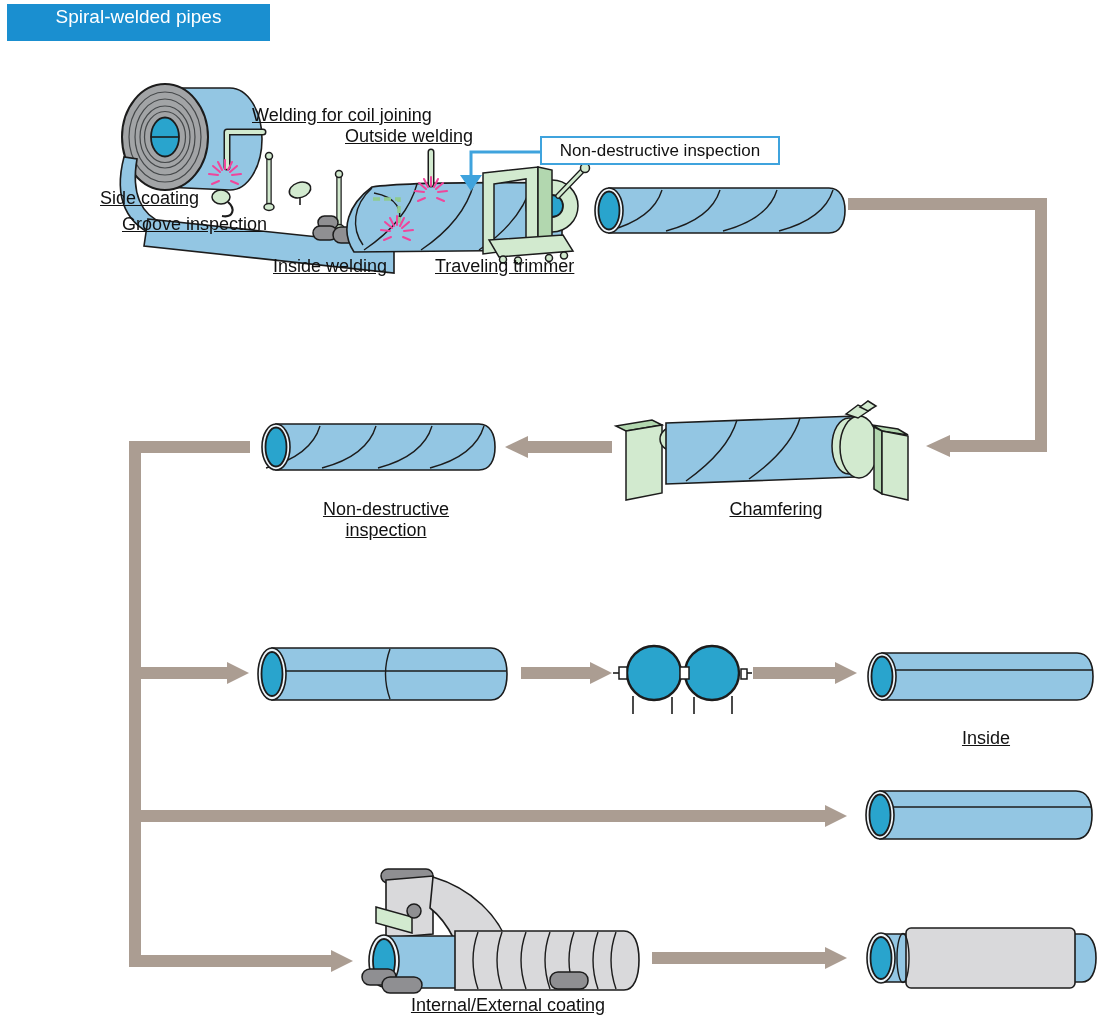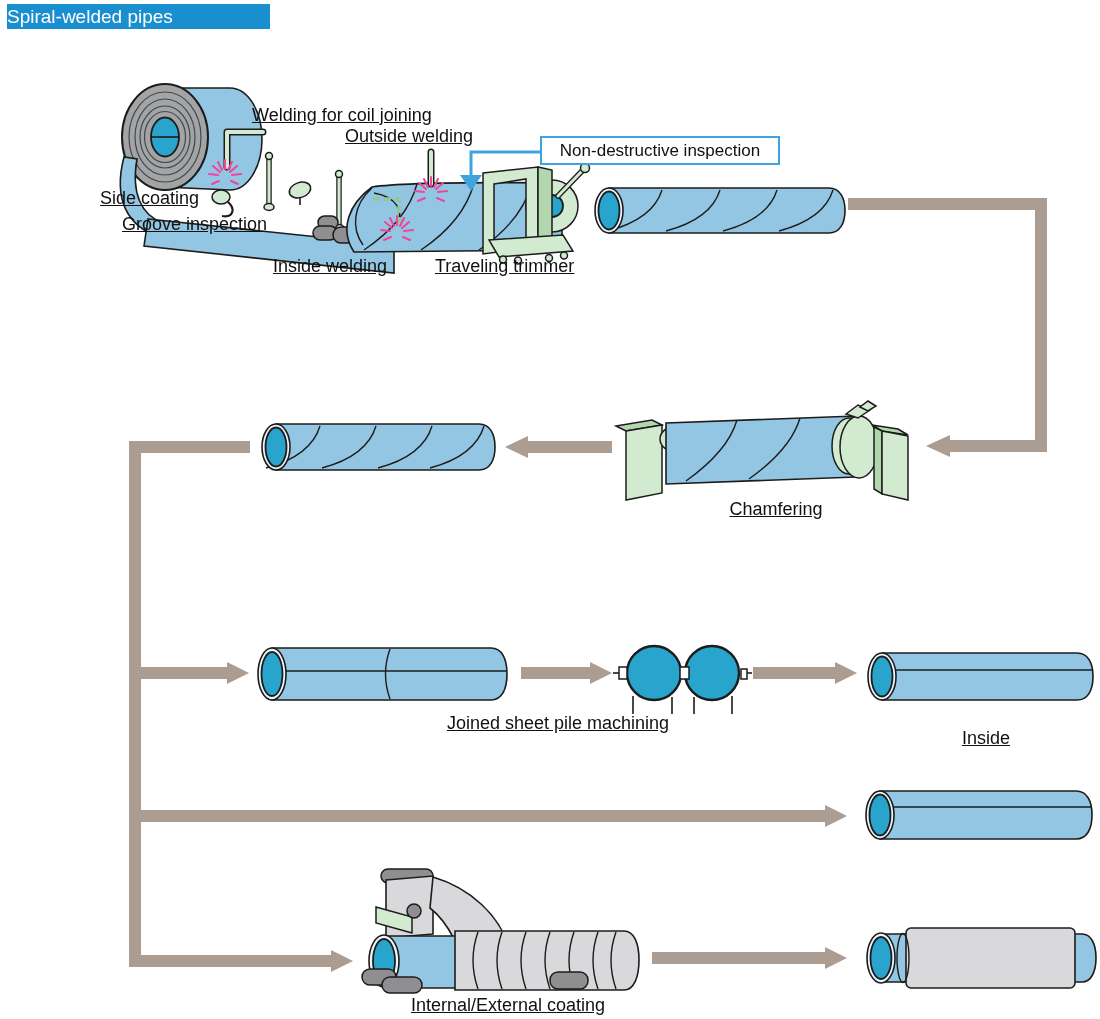--- a/index.html
+++ b/index.html
@@ -5,22 +5,22 @@
   :root{
     --accent-blue:#1a8fd0; --pipe-blue:#93c6e3; --pipe-teal:#29a4cd;
     --machine-green:#d2eacf; --machine-green-dark:#b2d7af; --arrow-tan:#ab9d92;
     --spark-pink:#f0459b; --callout-border:#3fa3dd; --coat-gray:#d9d9db;
     --roller-gray:#8f8f92; --outline:#1c1c1c;
   }
   html,body{margin:0;padding:0;background:#fff;}
   .stage{position:relative;width:1100px;height:1019px;background:#fff;overflow:hidden;
          font-family:"Liberation Sans",sans-serif;}
   .stage svg{position:absolute;left:0;top:0;}
-  .title{position:absolute;left:7px;top:4px;width:263px;height:25px;background:var(--accent-blue);
-         color:#fff;font:19px/25px "Liberation Sans",sans-serif;}
+  .title{position:absolute;left:7px;top:4px;width:263px;height:37px;background:var(--accent-blue);
+         color:#fff;font:19px/25px "Liberation Sans",sans-serif;text-align:center;}
   .lbl{position:absolute;font:18px/1.16 "Liberation Sans",sans-serif;color:#111;white-space:nowrap;text-decoration:underline;}
   .ctr{transform:translateX(-50%);text-align:center;}
   .callout{position:absolute;left:540px;top:136px;width:236px;height:25px;border:2px solid var(--callout-border);
            background:#fff;font:17px/25px "Liberation Sans",sans-serif;text-align:center;color:#111;}
   
   .pb{fill:var(--pipe-blue);stroke:var(--outline);stroke-width:1.6;}
   .rim{fill:#eef5fa;stroke:var(--outline);stroke-width:1.6;}
   .pt{fill:var(--pipe-teal);stroke:var(--outline);stroke-width:1.8;}
   .seam{fill:none;stroke:var(--outline);stroke-width:1.4;}
   .mg{fill:var(--machine-green);stroke:var(--outline);stroke-width:1.5;}
@@ -296,17 +296,20 @@
   <div class="title">Spiral-welded pipes</div>
 
   <div class="lbl" style="left:252px;top:105px">Welding for coil joining</div>
   <div class="lbl" style="left:345px;top:126px">Outside welding</div>
   <div class="callout">Non-destructive inspection</div>
   <div class="lbl" style="left:100px;top:188px">Side coating</div>
   <div class="lbl" style="left:122px;top:214px">Groove inspection</div>
   <div class="lbl" style="left:273px;top:256px">Inside welding</div>
   <div class="lbl" style="left:435px;top:256px">Traveling trimmer</div>
 
+  <div class="lbl ctr" style="left:386px;top:499px">
+    <div>Non-destructive</div>
+    <div>inspection</div>
+  </div>
   <div class="lbl ctr" style="left:776px;top:499px">Chamfering</div>
-  <div class="lbl ctr" style="left:558px;top:713px">Joined sheet pile machining</div>
   <div class="lbl ctr" style="left:986px;top:728px">Inside</div>
   <div class="lbl ctr" style="left:508px;top:995px">Internal/External coating</div>
 </div>
 
 </body></html>

